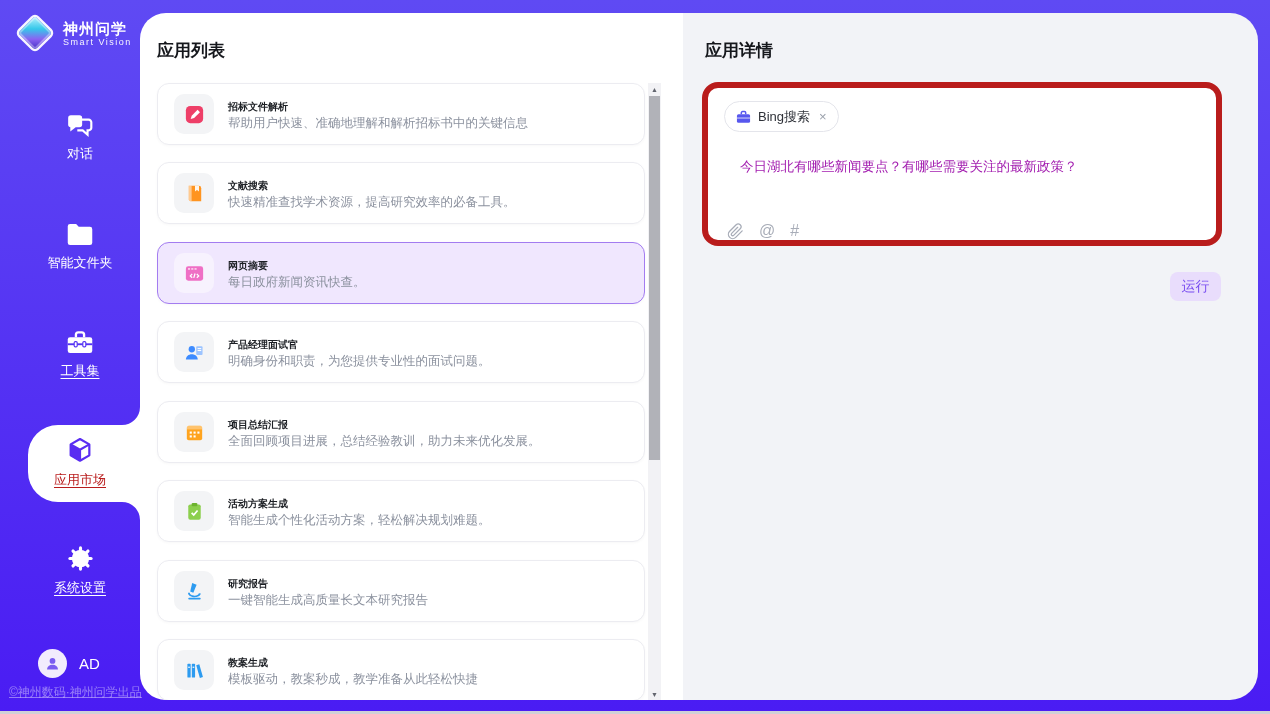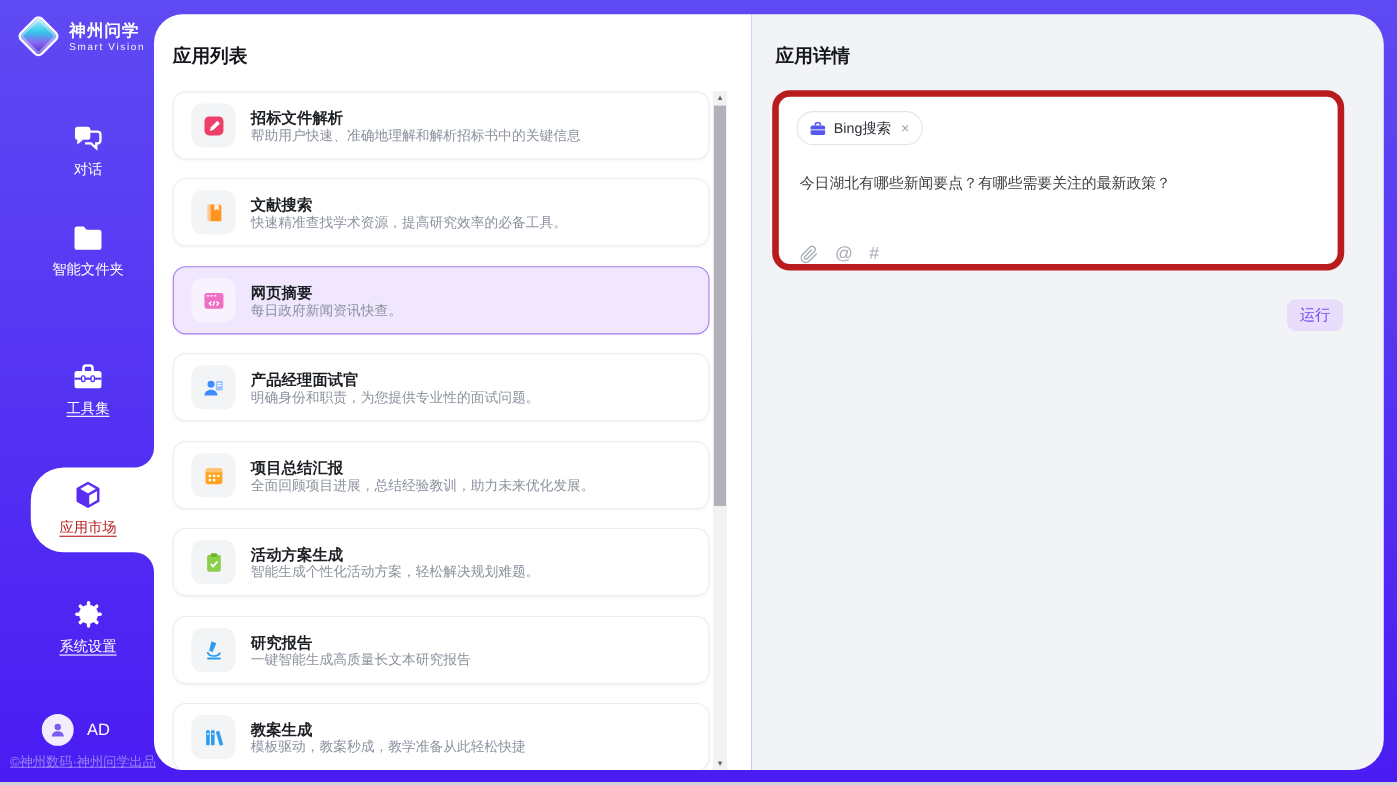--- a/index.html
+++ b/index.html
@@ -38,40 +38,40 @@
   .panel-title { position:absolute; left:17px; top:26px; font-size:17px; font-weight:bold; color:#15171c; }
   .list-panel .panel-title { left:17px; }
 
   .app-card { position:absolute; left:17px; width:488px; height:62px; background:#fff;
               border:1px solid #ececf1; border-radius:12px; display:flex; align-items:center;
               padding-left:16px; gap:14px; cursor:pointer; box-shadow:0 1px 3px rgba(20,20,40,.03); }
   .app-card.selected { background:#f0e7fe; border:1px solid #a37cf0; }
   .icon-tile { width:40px; height:40px; border-radius:10px; background:#f3f4f6; flex:0 0 auto;
                display:flex; align-items:center; justify-content:center; }
   .app-card.selected .icon-tile { background:#f7f2fe; }
-  .app-name { font-size:14px; font-weight:bold; color:#1c1f24; line-height:16px; }
+  .app-name { font-size:10px; font-weight:bold; color:#1c1f24; line-height:16px; }
   .app-desc { font-size:12.5px; color:#8b919e; margin-top:1px; line-height:14px; }
 
   .scrollbar { position:absolute; left:508px; top:70px; width:13px; height:617px; background:#f2f2f5; }
   .sb-arrow { position:absolute; left:0; width:13px; height:12px; color:#62656e; font-size:7px;
               display:flex; align-items:center; justify-content:center; cursor:pointer; }
   .sb-up { top:0; } .sb-down { bottom:0; }
   .sb-thumb { position:absolute; left:1px; top:13px; width:11px; height:364px; background:#b1b2b8; cursor:pointer; }
 
   
   .detail-panel { position:absolute; left:683px; top:13px; width:575px; height:687px; background:#f2f3f7;
                   border-radius:0 28px 28px 0; }
   .detail-panel .panel-title { left:22px; }
   .query-card { position:absolute; left:19px; top:69px; width:520px; height:164px; background:#fff;
                 border:6px solid #b91c1c; border-radius:16px; }
   .tool-tag { position:absolute; left:16px; top:13px; display:inline-flex; align-items:center; gap:7px;
               height:31px; padding:0 11px; background:#fff; border:1px solid #e4e5eb; border-radius:17px; cursor:pointer; }
   .tool-tag-label { font-size:13px; color:#2e3138; }
   .tag-close { font-size:13px; color:#9aa0ab; margin-left:2px; cursor:pointer; }
-  .query-text { position:absolute; left:19px; top:69px; width:480px; font-size:13.5px; color:#404040; line-height:19px; cursor:text; }
+  .query-text { position:absolute; left:32px; top:69px; width:480px; font-size:13.5px; color:#a21caf; line-height:19px; cursor:text; }
   .input-icons { position:absolute; left:19px; top:134px; display:flex; align-items:center; gap:15px; color:#a8adb8; }
   .input-icons .txt-ic { font-size:16px; line-height:18px; cursor:pointer; }
   .run-btn { position:absolute; right:37px; top:259px; width:51px; height:29px; background:#e9ddfc; color:#7a4ff0;
              border:none; border-radius:8px; font-size:14px; font-family:Liberation Mono, monospace; cursor:pointer; }
   .bottom-strip { position:absolute; left:0; top:711px; width:1270px; height:3px; background:#cfd0d7; }
 </style>
 </head>
 <body>
 
 <div class="root">
@@ -95,21 +95,21 @@
 
     <div class="nav-item" style="top:112px">
       <svg width="28" height="26" viewBox="0 0 26 24">
         <rect x="2" y="3" width="13" height="11" rx="2.5" fill="#fff"></rect>
         <path d="M4 13 l0 5 5-4z" fill="#fff"></path>
         <path d="M10 7 h11 a2.5 2.5 0 0 1 2.5 2.5 v5 a2.5 2.5 0 0 1 -2.5 2.5 h-1 l0 4 -4.5-4 h-5" fill="none" stroke="#fff" stroke-width="2"></path>
       </svg>
       <span class="nav-label">对话</span>
     </div>
 
-    <div class="nav-item" style="top:204px">
+    <div class="nav-item" style="top:222px">
       <svg width="28" height="25" viewBox="0 0 24 21">
         <path d="M1.5 3.5 a2 2 0 0 1 2-2 h5.2 l2.2 2.4 h9.6 a2 2 0 0 1 2 2 v11.6 a2 2 0 0 1 -2 2 H3.5 a2 2 0 0 1 -2-2 z" fill="#fff"></path>
       </svg>
       <span class="nav-label">智能文件夹</span>
     </div>
 
     <div class="nav-item" style="top:330px">
       <svg width="28" height="25" viewBox="0 0 24 21">
         <path d="M8.5 6 V3.8 a2 2 0 0 1 2-2 h3 a2 2 0 0 1 2 2 V6" fill="none" stroke="#fff" stroke-width="2"></path>
         <rect x="1.5" y="6" width="21" height="13.5" rx="2" fill="#fff"></rect>

